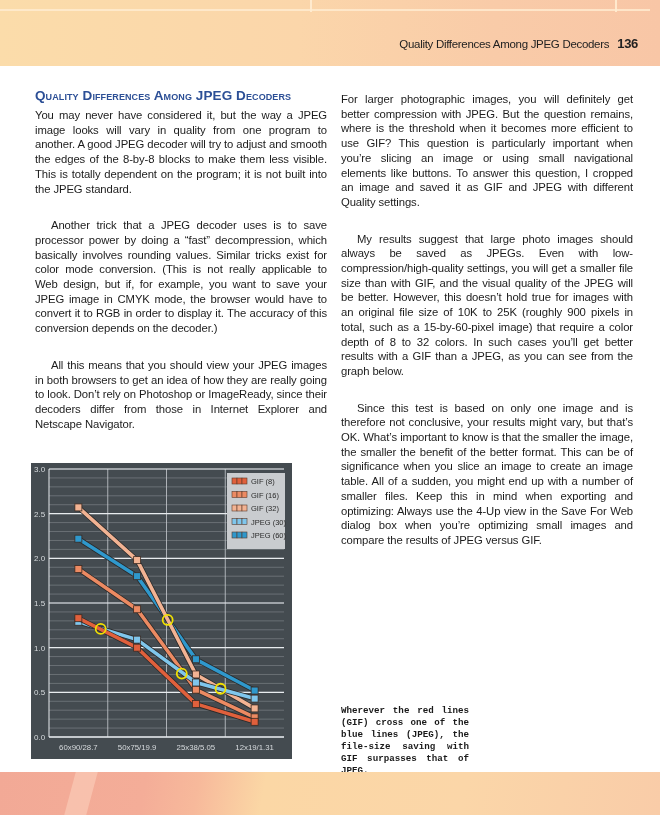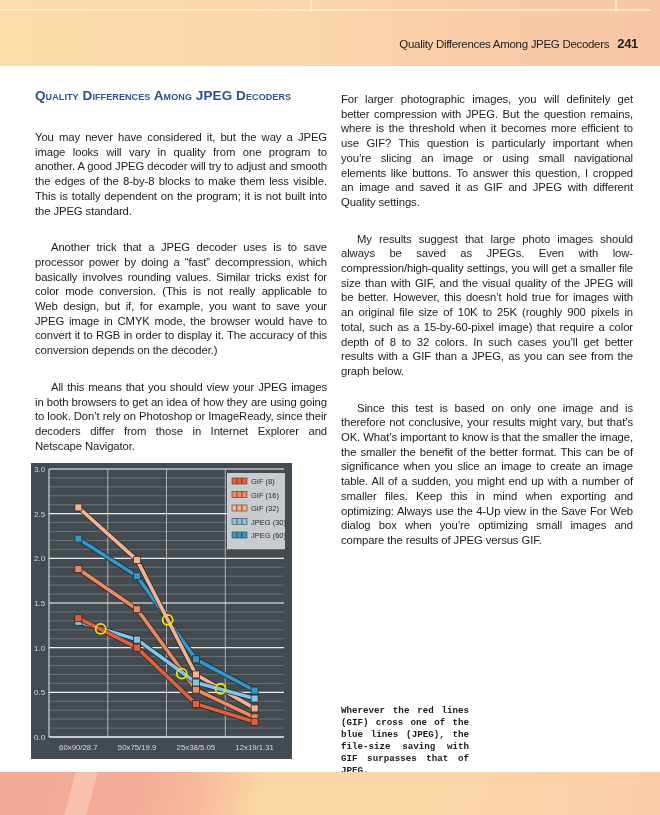--- a/index.html
+++ b/index.html
@@ -63,31 +63,31 @@
 </style>
 </head>
 <body>
 
 <div class="top-band">
   <div class="rule"></div>
   <div class="vline" style="left:310px"></div>
   <div class="vline" style="left:615px"></div>
   <div class="running-head">
     <span>Quality Differences Among JPEG Decoders</span>
-    <span class="page-num">241</span>
+    <span class="page-num">136</span>
   </div>
 </div>
 
 <div class="col col-left">
   <div class="section-title">
     <span class="sc">Quality Differences Among JPEG Decoders</span>
   </div>
-  <p class="body" style="margin-top:24px">You may never have considered it, but the way a JPEG image looks will vary in quality from one program to another. A good JPEG decoder will try to adjust and smooth the edges of the 8-by-8 blocks to make them less visible. This is totally dependent on the program; it is not built into the JPEG standard.</p>
+  <p class="body" style="margin-top:2px">You may never have considered it, but the way a JPEG image looks will vary in quality from one program to another. A good JPEG decoder will try to adjust and smooth the edges of the 8-by-8 blocks to make them less visible. This is totally dependent on the program; it is not built into the JPEG standard.</p>
   <p class="body indent gap">Another trick that a JPEG decoder uses is to save processor power by doing a “fast” decompression, which basically involves rounding values. Similar tricks exist for color mode conversion. (This is not really applicable to Web design, but if, for example, you want to save your JPEG image in CMYK mode, the browser would have to convert it to RGB in order to display it. The accuracy of this conversion depends on the decoder.)</p>
-  <p class="body indent gap">All this means that you should view your JPEG images in both browsers to get an idea of how they are using going to look. Don’t rely on Photoshop or ImageReady, since their decoders differ from those in Internet Explorer and Netscape Navigator.</p>
+  <p class="body indent gap">All this means that you should view your JPEG images in both browsers to get an idea of how they are really going to look. Don’t rely on Photoshop or ImageReady, since their decoders differ from those in Internet Explorer and Netscape Navigator.</p>
 </div>
 
 <div class="col col-right">
   <p class="body" style="margin-top:6px">For larger photographic images, you will definitely get better compression with JPEG. But the question remains, where is the threshold when it becomes more efficient to use GIF? This question is particularly important when you’re slicing an image or using small navigational elements like buttons. To answer this question, I cropped an image and saved it as GIF and JPEG with different Quality settings.</p>
   <p class="body indent gap">My results suggest that large photo images should always be saved as JPEGs. Even with low-compression/high-quality settings, you will get a smaller file size than with GIF, and the visual quality of the JPEG will be better. However, this doesn’t hold true for images with an original file size of 10K to 25K (roughly 900 pixels in total, such as a 15-by-60-pixel image) that require a color depth of 8 to 32 colors. In such cases you’ll get better results with a GIF than a JPEG, as you can see from the graph below.</p>
   <p class="body indent gap"><span>Since this test is based on only one image and is therefore not conclusive, your results might vary, but that’s OK. What’s important to know is that the smaller the image, the smaller the benefit of the better format. This can be of significance when you slice an image to create an image table. All of a sudden, you might end up with a number of smaller files. Keep this in mind when exporting and optimizing: Always use the </span><b>4-Up</b><span> view in the </span><b>Save For Web</b><span> dialog box when you’re optimizing small images and compare the results of JPEG versus GIF.</span></p>
 </div>
 
 <div class="chart-wrap">
   <svg id="chart-svg" width="261" height="296">

